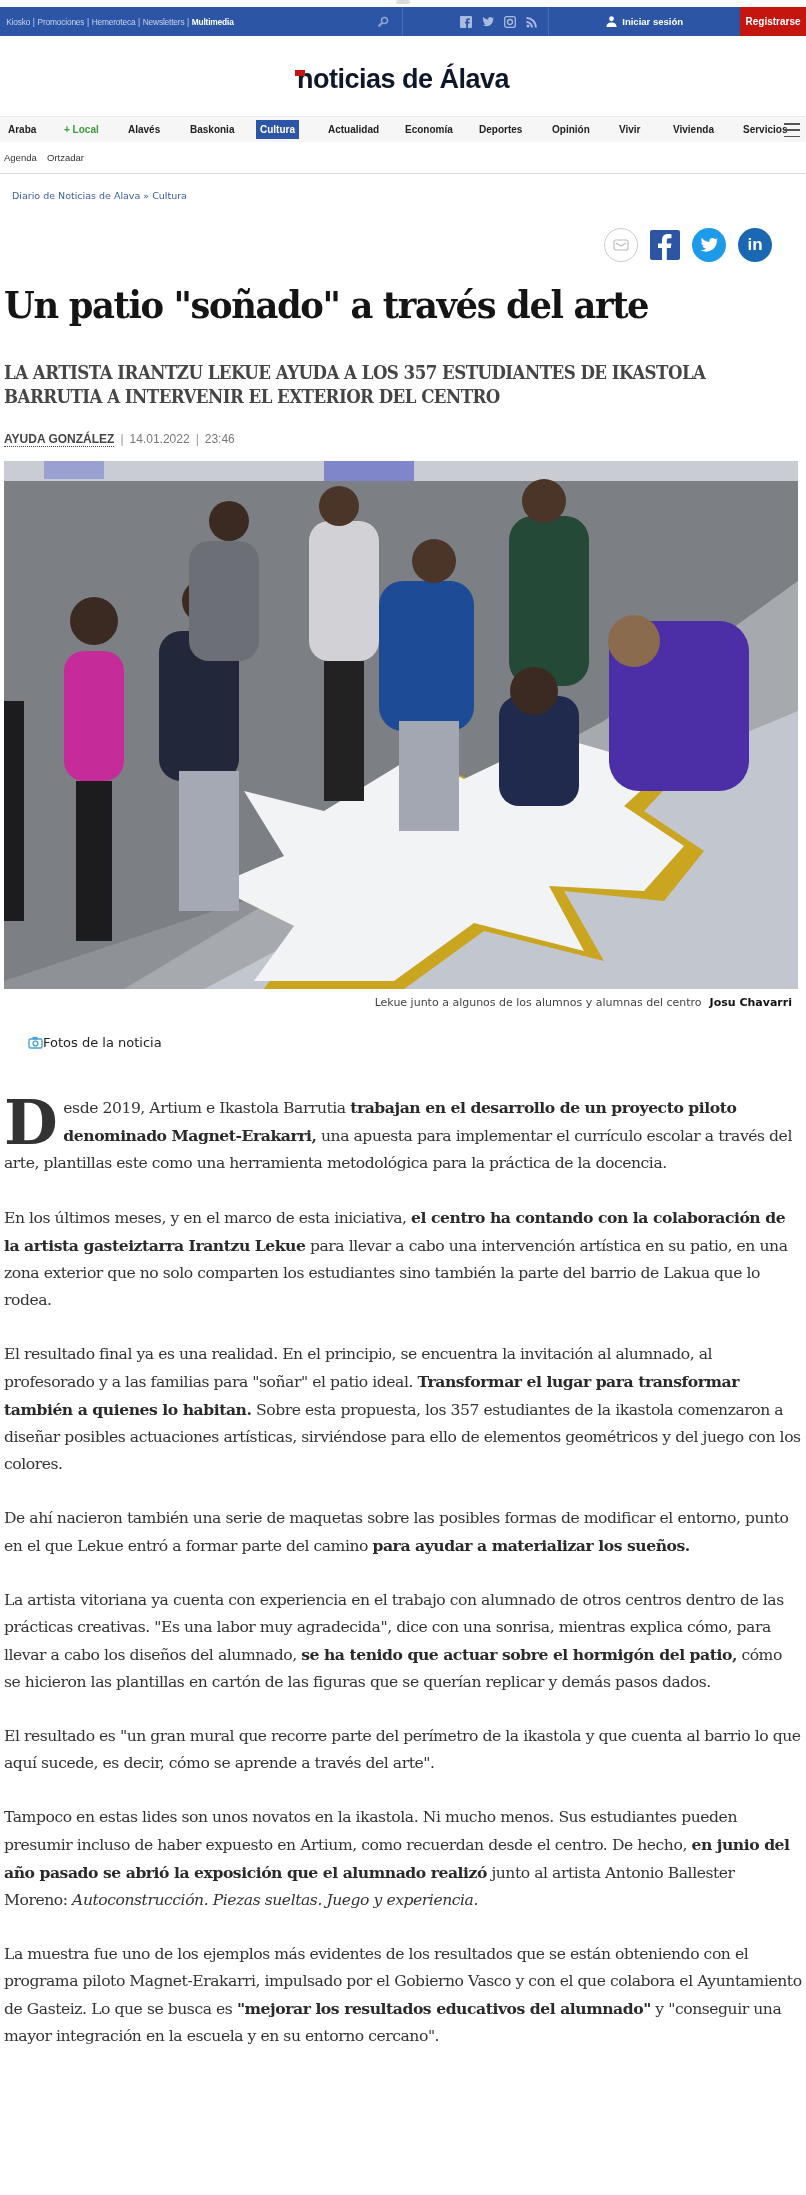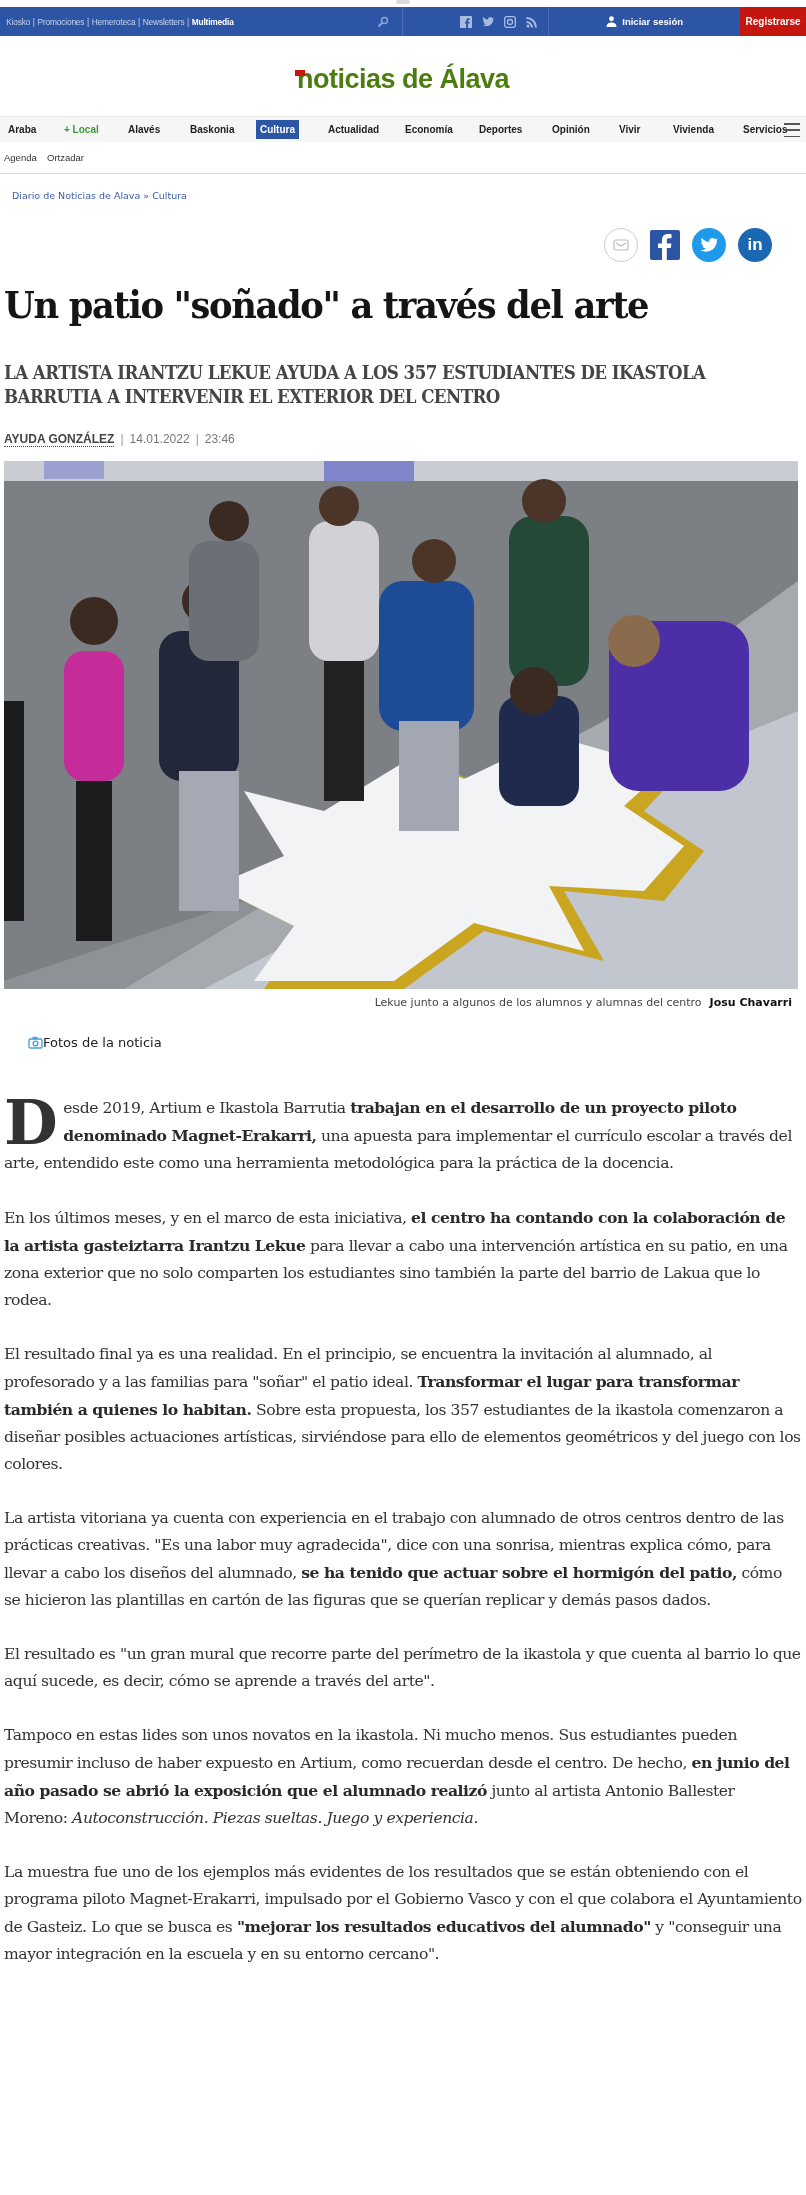--- a/index.html
+++ b/index.html
@@ -14,21 +14,21 @@
   .topbar-search { width: 40px; height: 29px; display: flex; align-items: center; justify-content: center; color: #8fa4d2; font-size: 12px; border-right: 1px solid #4a6db5; }
   .topbar-social { display: flex; align-items: center; gap: 10px; padding: 0 10px; height: 29px; border-right: 1px solid #4a6db5; }
   .topbar-social svg { width: 12px; height: 12px; fill: #aabbe0; }
   .topbar-login { display: flex; align-items: center; gap: 5px; padding: 0 10px; height: 29px; color: #fff; font-size: 9.5px; font-weight: bold; transform-origin: center; }
   .topbar-login svg { width: 11px; height: 11px; fill: #fff; }
   .topbar-register { width: 66px; height: 29px; background: #c4160f; color: #fff; font-size: 10px; font-weight: bold; display: flex; align-items: center; justify-content: center; }
   .top-scroll-hint { position: absolute; top: 0; left: 396px; width: 14px; height: 4px; background: #dcdcdc; border-radius: 2px; }
 
   
   .logo { position: absolute; top: 64px; left: 0; width: 806px; text-align: center; }
-  .logo-text { position: relative; display: inline-block; font-family: "Liberation Sans", sans-serif; font-weight: bold; font-size: 27px; color: #4d7c0f; letter-spacing: -0.5px; }
+  .logo-text { position: relative; display: inline-block; font-family: "Liberation Sans", sans-serif; font-weight: bold; font-size: 27px; color: #0f172a; letter-spacing: -0.5px; }
   .logo-mark { position: absolute; left: -2px; top: 6px; width: 10px; height: 6px; background: #c4160f; }
 
   
   .nav { position: absolute; top: 116px; left: 0; width: 806px; height: 26px; background: #f6f6f6; border-top: 1px solid #e6e6e6; display: flex; align-items: center; padding-left: 45px; }
   .nav-item { font-size: 10px; font-weight: bold; color: #222; padding: 4px 4px; white-space: nowrap; position: absolute; top: 3px; }
   .nav-item.green { color: #3a9a3a; }
   .nav-item.active { background: #2d55a6; color: #fff; }
   .nav-menu { position: absolute; right: 6px; top: 6px; width: 16px; height: 14px; display: flex; flex-direction: column; justify-content: space-between; }
   .nav-menu span { display: block; height: 1.5px; background: #555; }
   .subnav { position: absolute; top: 150px; left: 0; width: 806px; height: 24px; border-bottom: 1px solid #ddd; }
@@ -214,20 +214,21 @@
 <div class="fotos">
   <svg width="15" height="13" viewBox="0 0 15 13">
       <rect x="1" y="3" width="13" height="9" rx="1.5" fill="none" stroke="#4aa3d8" stroke-width="1.4"></rect>
       <rect x="4.5" y="0.8" width="5" height="2.5" fill="#4aa3d8"></rect>
       <circle cx="7.5" cy="7.5" r="2.4" fill="none" stroke="#4aa3d8" stroke-width="1.4"></circle>
     </svg>
   <span class="fotos-label">Fotos de la noticia</span>
 </div>
 
 <div class="article" id="article-body">
-    <p><span class="dropcap">D</span><span>esde 2019, Artium e Ikastola Barrutia </span><b>trabajan en el desarrollo de un proyecto piloto denominado Magnet-Erakarri,</b><span> una apuesta para implementar el currículo escolar a través del arte, entendido este como una herramienta metodológica para la práctica de la docencia.</span></p>
+    <p><span class="dropcap">D</span><span>esde 2019, Artium e Ikastola Barrutia </span><b>trabajan en el desarrollo de un proyecto piloto denominado Magnet-Erakarri,</b><span> una apuesta para implementar el currículo escolar a través del arte, plantillas este como una herramienta metodológica para la práctica de la docencia.</span></p>
     <p><span>En los últimos meses, y en el marco de esta iniciativa, </span><b>el centro ha contando con la colaboración de la artista gasteiztarra Irantzu Lekue</b><span> para llevar a cabo una intervención artística en su patio, en una zona exterior que no solo comparten los estudiantes sino también la parte del barrio de Lakua que lo rodea.</span></p>
     <p><span>El resultado final ya es una realidad. En el principio, se encuentra la invitación al alumnado, al profesorado y a las familias para "soñar" el patio ideal. </span><b>Transformar el lugar para transformar también a quienes lo habitan.</b><span> Sobre esta propuesta, los 357 estudiantes de la ikastola comenzaron a diseñar posibles actuaciones artísticas, sirviéndose para ello de elementos geométricos y del juego con los colores.</span></p>
+    <p><span>De ahí nacieron también una serie de maquetas sobre las posibles formas de modificar el entorno, punto en el que Lekue entró a formar parte del camino </span><b>para ayudar a materializar los sueños.</b></p>
     <p><span>La artista vitoriana ya cuenta con experiencia en el trabajo con alumnado de otros centros dentro de las prácticas creativas. "Es una labor muy agradecida", dice con una sonrisa, mientras explica cómo, para llevar a cabo los diseños del alumnado, </span><b>se ha tenido que actuar sobre el hormigón del patio,</b><span> cómo se hicieron las plantillas en cartón de las figuras que se querían replicar y demás pasos dados.</span></p>
     <p><span>El resultado es "un gran mural que recorre parte del perímetro de la ikastola y que cuenta al barrio lo que aquí sucede, es decir, cómo se aprende a través del arte".</span></p>
     <p><span>Tampoco en estas lides son unos novatos en la ikastola. Ni mucho menos. Sus estudiantes pueden presumir incluso de haber expuesto en Artium, como recuerdan desde el centro. De hecho, </span><b>en junio del año pasado se abrió la exposición que el alumnado realizó</b><span> junto al artista Antonio Ballester Moreno: </span><i>Autoconstrucción. Piezas sueltas. Juego y experiencia.</i></p>
     <p><span>La muestra fue uno de los ejemplos más evidentes de los resultados que se están obteniendo con el programa piloto Magnet-Erakarri, impulsado por el Gobierno Vasco y con el que colabora el Ayuntamiento de Gasteiz. Lo que se busca es </span><b>"mejorar los resultados educativos del alumnado"</b><span> y "conseguir una mayor integración en la escuela y en su entorno cercano".</span></p>
   </div>
 
 </body></html>

